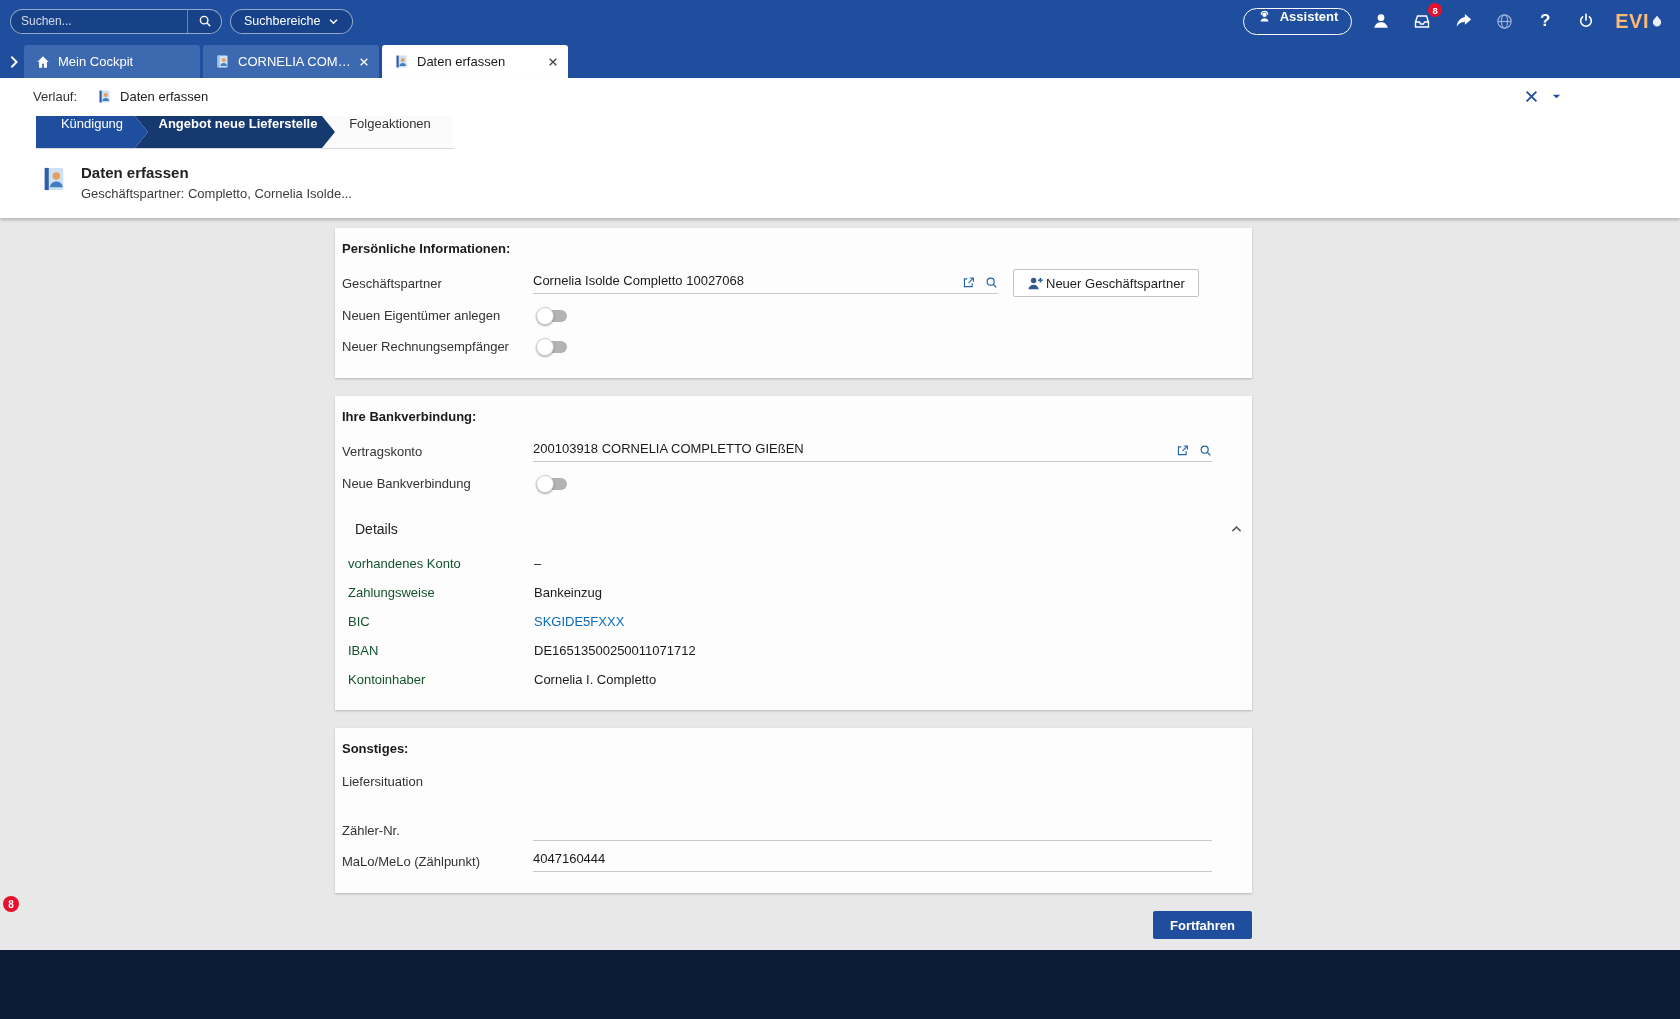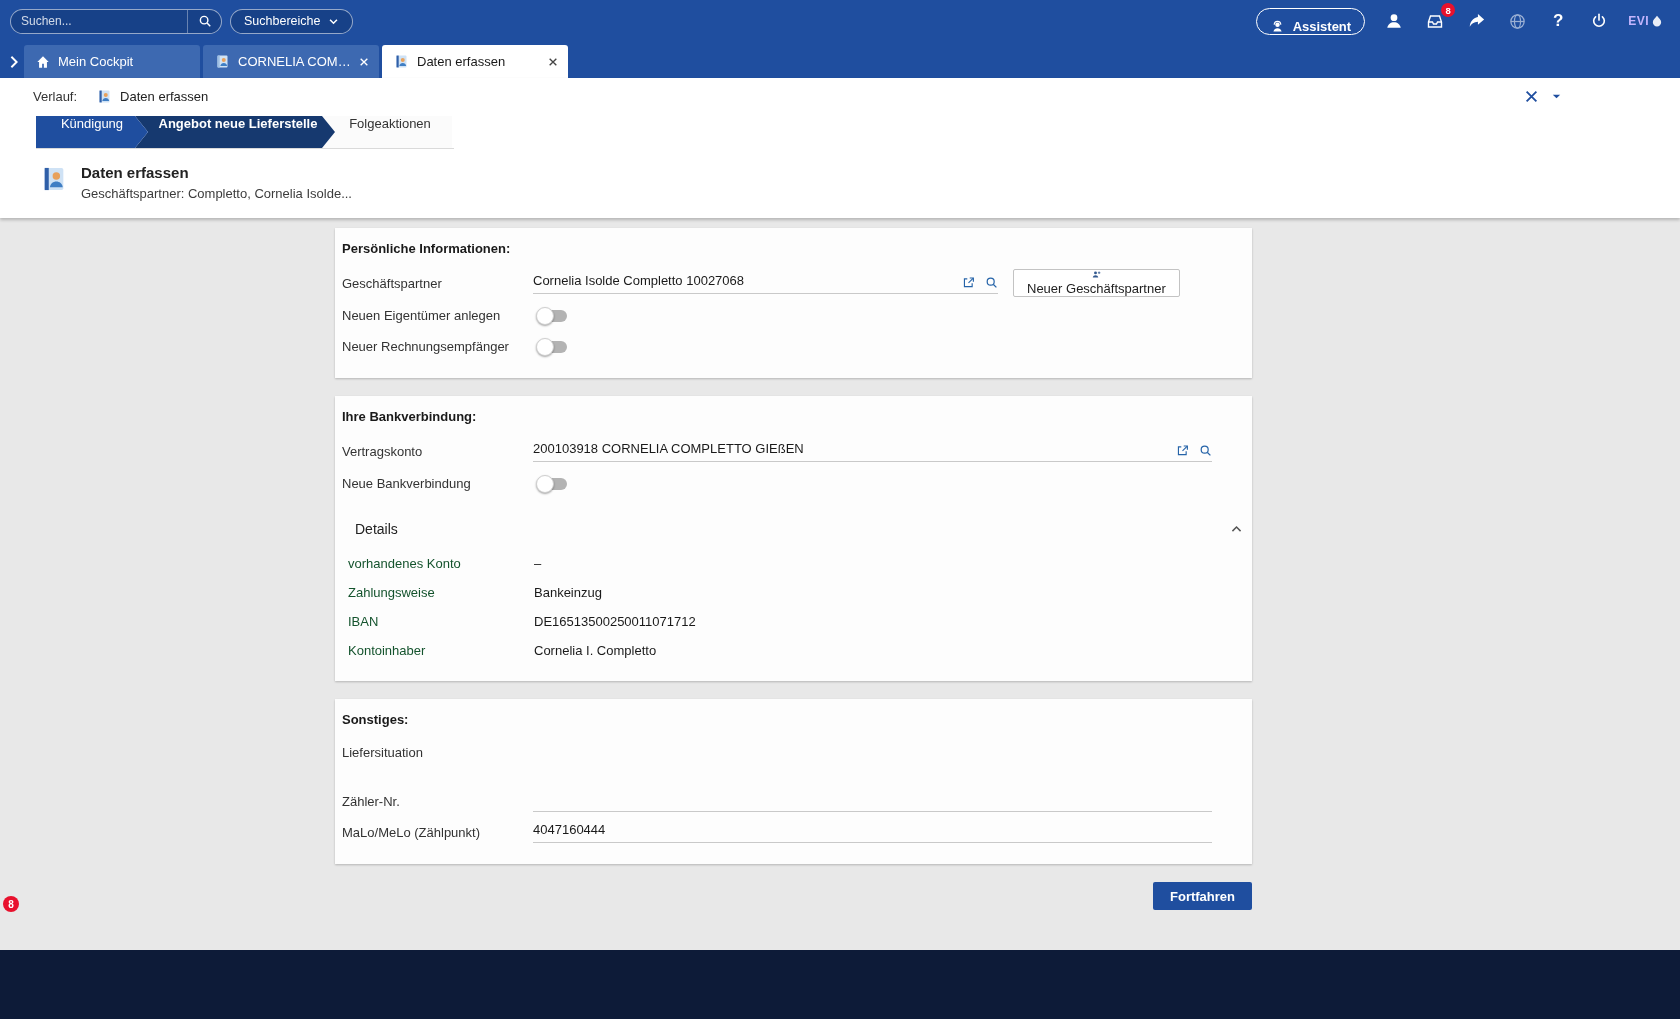--- a/index.html
+++ b/index.html
@@ -19,30 +19,30 @@
     border:1px solid rgba(255,255,255,.55); border-radius:13px; background:rgba(8,35,84,.30); overflow:hidden; }
   .search-box input { flex:1; background:transparent; border:none; outline:none; color:#fff;
     font-size:12px; padding:0 10px; font-family:inherit; }
   .search-box input::placeholder { color:rgba(255,255,255,.80); }
   .search-btn { width:34px; height:100%; display:flex; align-items:center; justify-content:center;
     border-left:1px solid rgba(255,255,255,.35); }
   .scope-btn { margin-left:8px; display:flex; align-items:center; gap:8px; height:25px; padding:0 13px;
     border:1px solid rgba(255,255,255,.55); border-radius:13px; background:rgba(8,35,84,.30);
     color:#fff; font-size:12.5px; }
   .topbar-right { margin-left:auto; display:flex; align-items:center; gap:17px; padding-right:8px; }
-  .assistant-btn { display:flex; align-items:flex-end; gap:8px; height:27px; padding:0 13px;
+  .assistant-btn { display:flex; align-items:flex-start; gap:8px; height:27px; padding:0 13px;
     border:1.5px solid #fff; border-radius:14px; color:#fff; font-size:13px; font-weight:bold; }
   .icon-btn { position:relative; display:flex; align-items:center; justify-content:center;
     width:24px; height:24px; color:#fff; }
   .icon-btn.dim { opacity:.55; }
   .badge { position:absolute; top:-6px; right:-8px; min-width:14px; height:14px; border-radius:8px;
     background:#e8112d; color:#fff; font-size:9.5px; font-weight:bold;
     display:flex; align-items:center; justify-content:center; padding:0 3px; }
   .help-glyph { color:#fff; font-size:17px; font-weight:bold; }
-  .evi-logo { color:#c4b5fd; font-size:12px; font-weight:bold; letter-spacing:.5px;
+  .evi-logo { color:#fdba74; font-size:20px; font-weight:bold; letter-spacing:.5px;
     display:flex; align-items:center; gap:3px; }
 
   
   .tabbar { height:36px; background:#1f4e9f; display:flex; align-items:flex-end; padding-left:4px; }
   .tab-chevron { width:20px; height:33px; display:flex; align-items:center; justify-content:center; color:#fff; }
   .tab { display:flex; align-items:center; gap:8px; height:33px; padding:0 10px 0 12px; margin-right:3px;
     border-radius:3px 3px 0 0; background:#3d69b1; color:#fff; font-size:13px; width:176px; }
   .tab.active { background:#fff; color:#1a1a1a; width:186px; }
   .tab .tab-label { flex:1; white-space:nowrap; overflow:hidden; text-overflow:ellipsis; }
   .tab .close { flex:none; display:flex; }
@@ -76,21 +76,21 @@
   .frow { display:flex; align-items:center; min-height:31px; }
   .frow.tall { min-height:34px; }
   .lbl { width:191px; flex:none; font-size:13px; color:#333; }
   .fieldline { display:flex; align-items:flex-end; border-bottom:1px solid #c9c9c9; padding-bottom:4px;
     font-size:13px; color:#1a1a1a; }
   .fval { flex:1; min-height:16px; }
   .ficons { display:flex; gap:10px; color:#2563a8; align-items:center; }
   .w-partner { width:465px; }
   .w-wide { width:679px; }
   .btn-outline { margin-left:15px; display:flex; align-items:center; gap:2px; height:28px; padding:0 13px;
-    background:#fff; border:1px solid #c3c3c3; border-radius:2px; font-size:13px; color:#222;flex-direction:column; }
+    background:#fff; border:1px solid #c3c3c3; border-radius:2px; font-size:13px; color:#222; }
   .toggle { position:relative; width:29px; height:12px; border-radius:6px; background:#b3b3b3; margin-left:5px; flex:none; }
   .toggle .knob { position:absolute; left:-2px; top:-3px; width:18px; height:18px; border-radius:50%;
     background:#fff; border:1px solid #cfcfcf; box-shadow:0 1px 2px rgba(0,0,0,.35); }
   .details-head { display:flex; align-items:center; margin:22px 0 12px 13px; font-size:14px; color:#222; }
   .details-head .chev { margin-left:auto; margin-right:2px; color:#555; display:flex; }
   .drow { display:flex; align-items:center; padding:7px 0; margin-left:6px; }
   .drow .dlbl { width:186px; flex:none; font-size:13px; color:#14532d; }
   .drow .dval { font-size:13px; color:#1a1a1a; }
   .dval.link { color:#0a6cbd; }
   .gap-after { margin-bottom:18px; }
@@ -356,20 +356,24 @@
 
         <div class="drow">
           <span class="dlbl">vorhandenes Konto</span>
           <span class="dval">–</span>
         </div>
         <div class="drow">
           <span class="dlbl">Zahlungsweise</span>
           <span class="dval">Bankeinzug</span>
         </div>
         <div class="drow">
+          <span class="dlbl">BIC</span>
+          <span class="dval link">SKGIDE5FXXX</span>
+        </div>
+        <div class="drow">
           <span class="dlbl">IBAN</span>
           <span class="dval">DE16513500250011071712</span>
         </div>
         <div class="drow">
           <span class="dlbl">Kontoinhaber</span>
           <span class="dval">Cornelia I. Completto</span>
         </div>
       </section>
 
       <section class="card">

